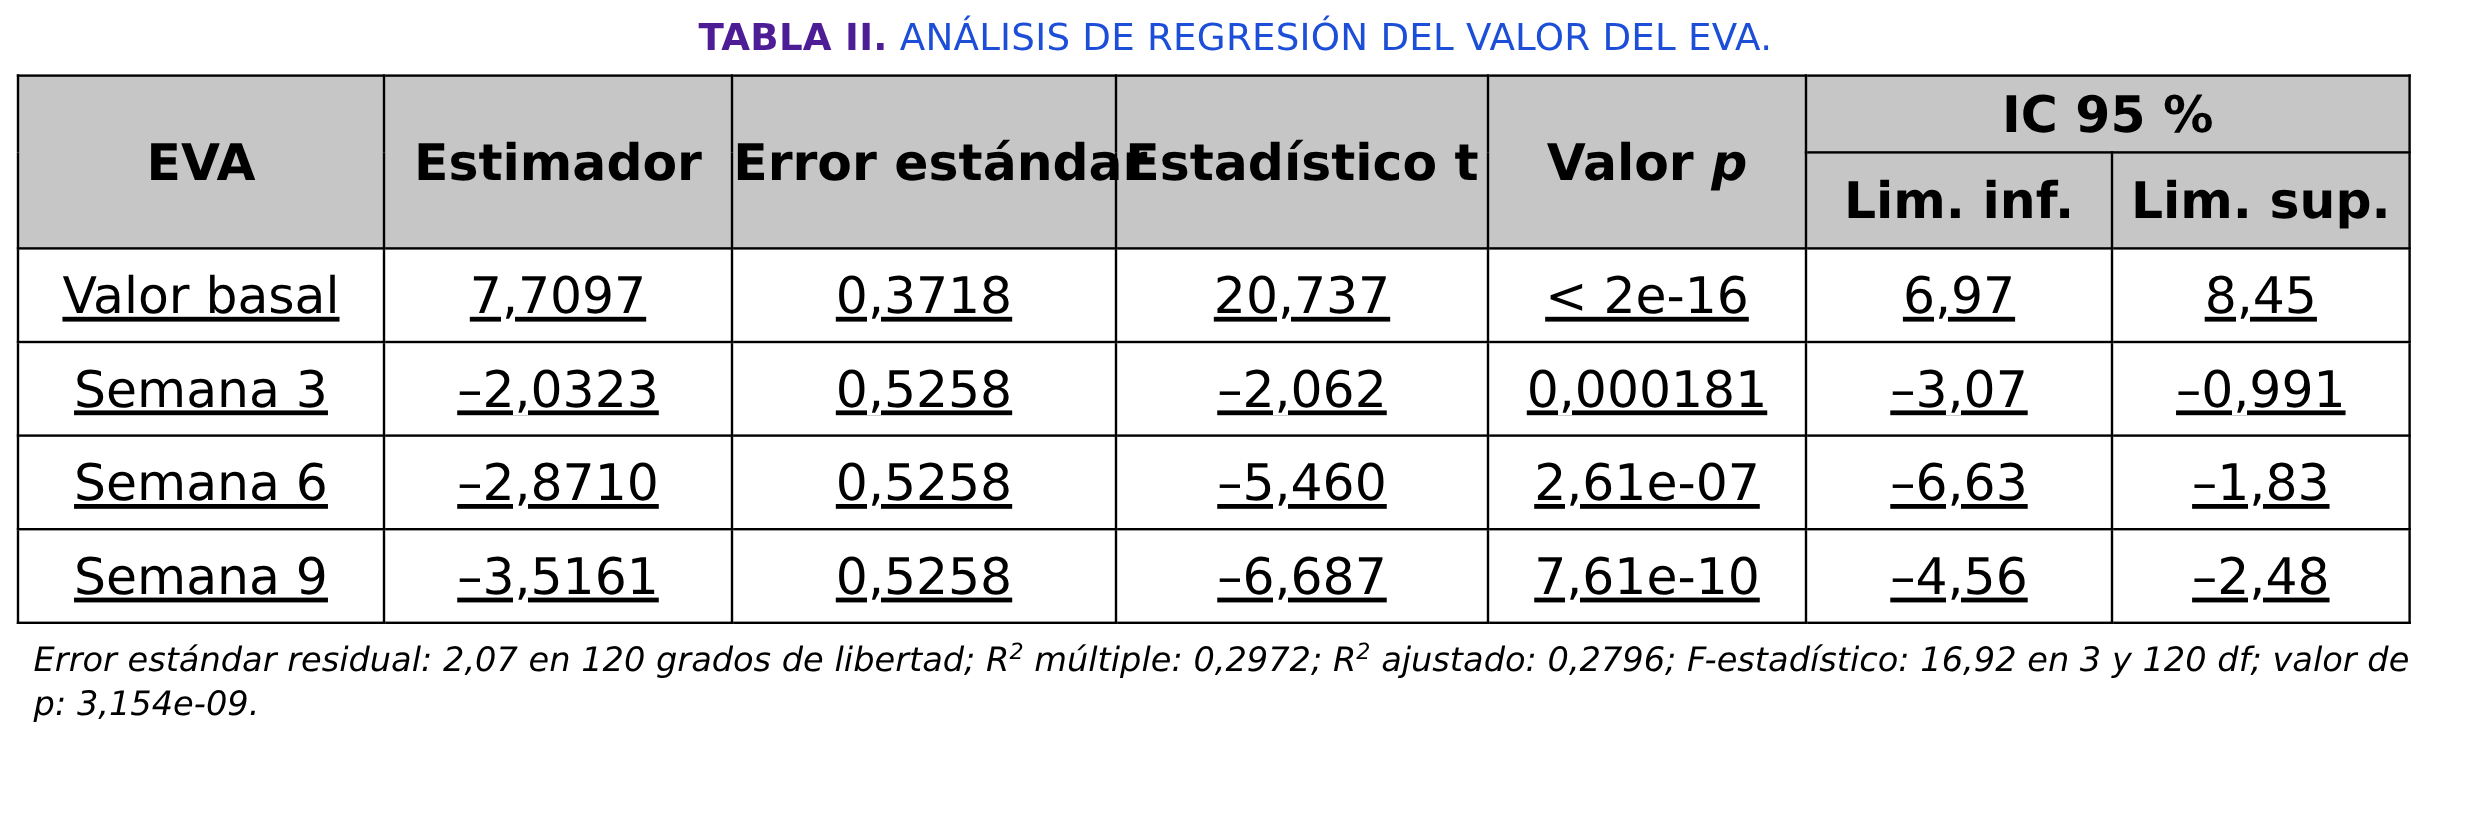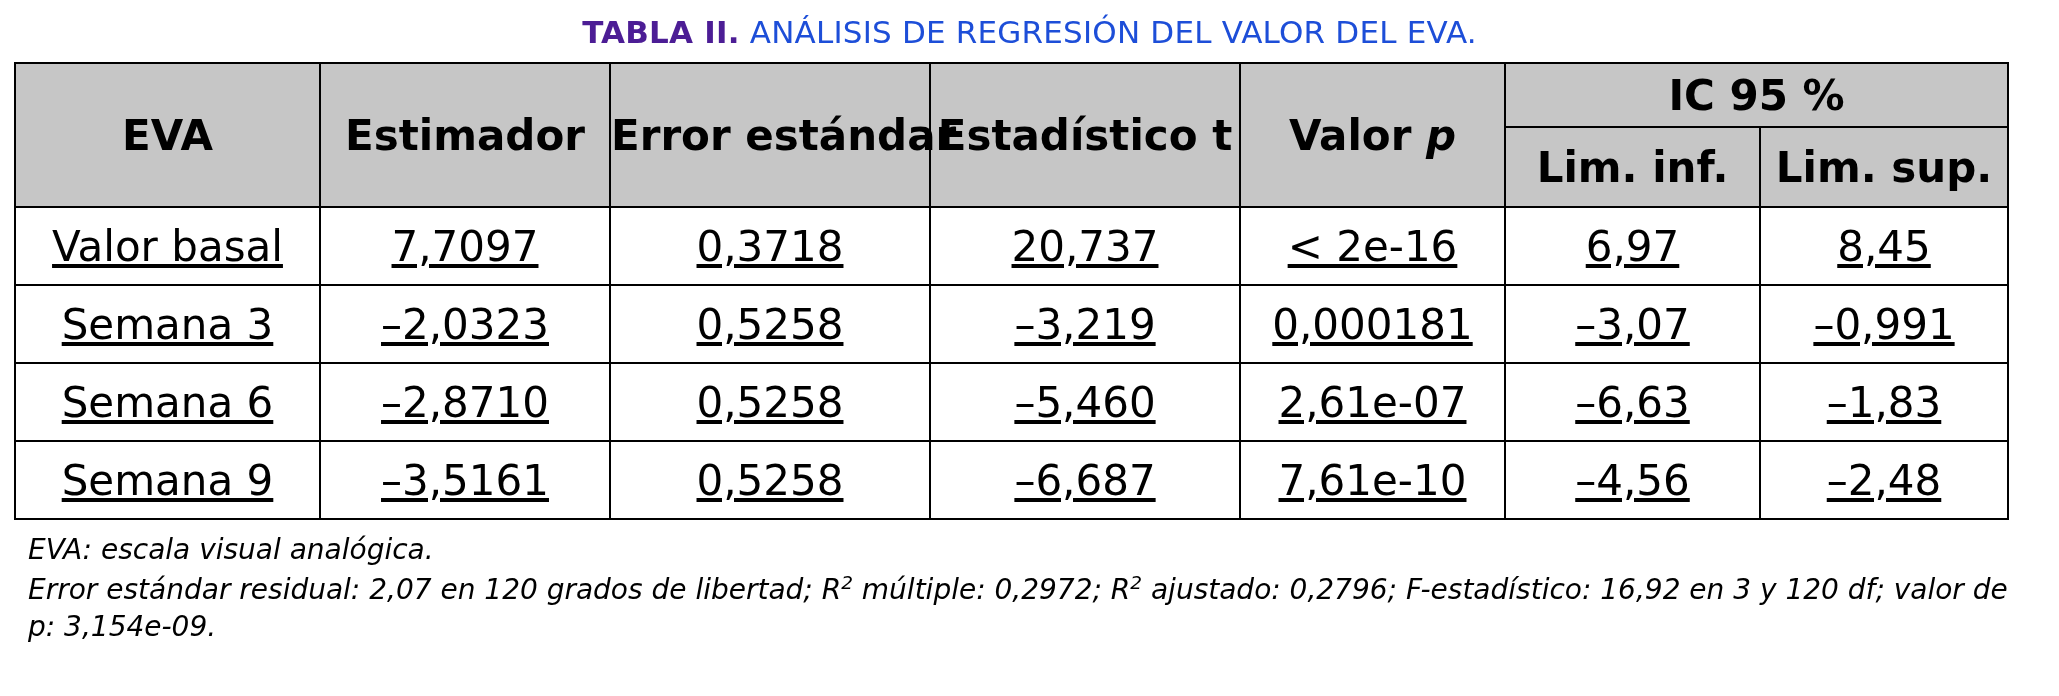--- a/index.html
+++ b/index.html
@@ -137,21 +137,21 @@
         <td>0,3718</td>
         <td>20,737</td>
         <td>&lt; 2e-16</td>
         <td>6,97</td>
         <td>8,45</td>
       </tr>
       <tr>
         <td>Semana 3</td>
         <td>–2,0323</td>
         <td>0,5258</td>
-        <td>–3,219</td>
+        <td>–2,062</td>
         <td>0,000181</td>
         <td>–3,07</td>
         <td>–0,991</td>
       </tr>
       <tr>
         <td>Semana 6</td>
         <td>–2,8710</td>
         <td>0,5258</td>
         <td>–5,460</td>
         <td>2,61e-07</td>
@@ -164,17 +164,16 @@
         <td>0,5258</td>
         <td>–6,687</td>
         <td>7,61e-10</td>
         <td>–4,56</td>
         <td>–2,48</td>
       </tr>
     </tbody>
   </table>
 
   <div class="notes">
-    <p>EVA: escala visual analógica.</p>
     <p><span>Error estándar residual: 2,07 en 120 grados de libertad; R</span><sup class="r2">2</sup><span> múltiple: 0,2972; R</span><sup class="r2">2</sup><span> ajustado: 0,2796; F-estadístico: 16,92 en 3 y 120 df; valor de p: 3,154e-09.</span></p>
   </div>
 
 </div>
 
 </body></html>

